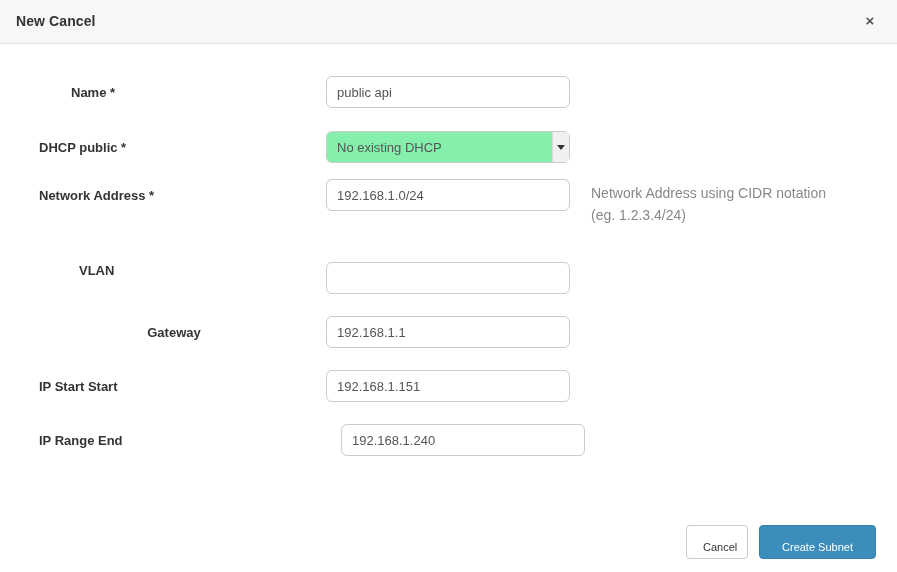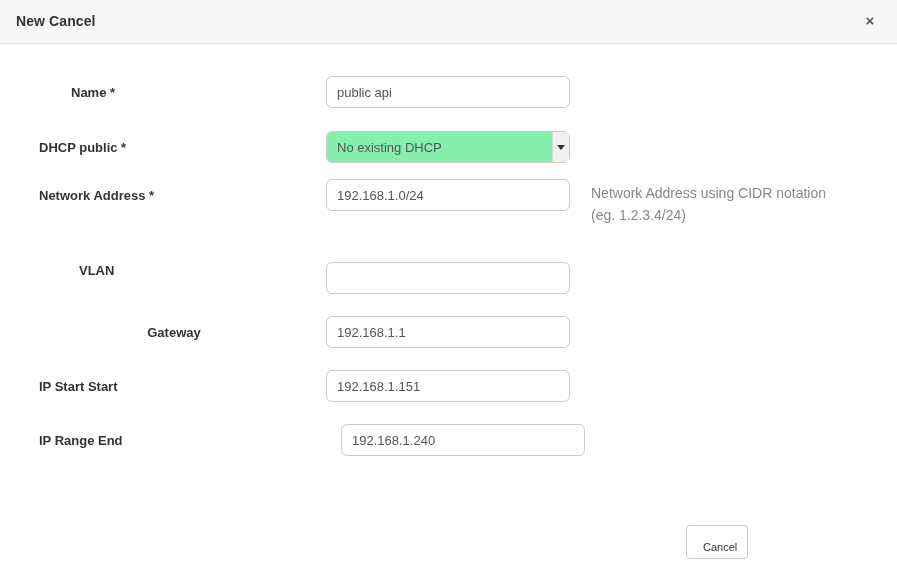--- a/index.html
+++ b/index.html
@@ -246,15 +246,16 @@
       <label class="form-label" style="top:9px;">IP Range End</label>
       <div class="field-wrap" style="top:0;padding-left:15px;">
         <input class="form-control" type="text" value="192.168.1.240" style="">
       </div>
     </div>
 
   </div>
 
   <div class="modal-footer">
     <button class="btn btn-default">Cancel</button>
+    <button class="btn btn-primary">Create Subnet</button>
   </div>
 
 </div>
 
 </body></html>

